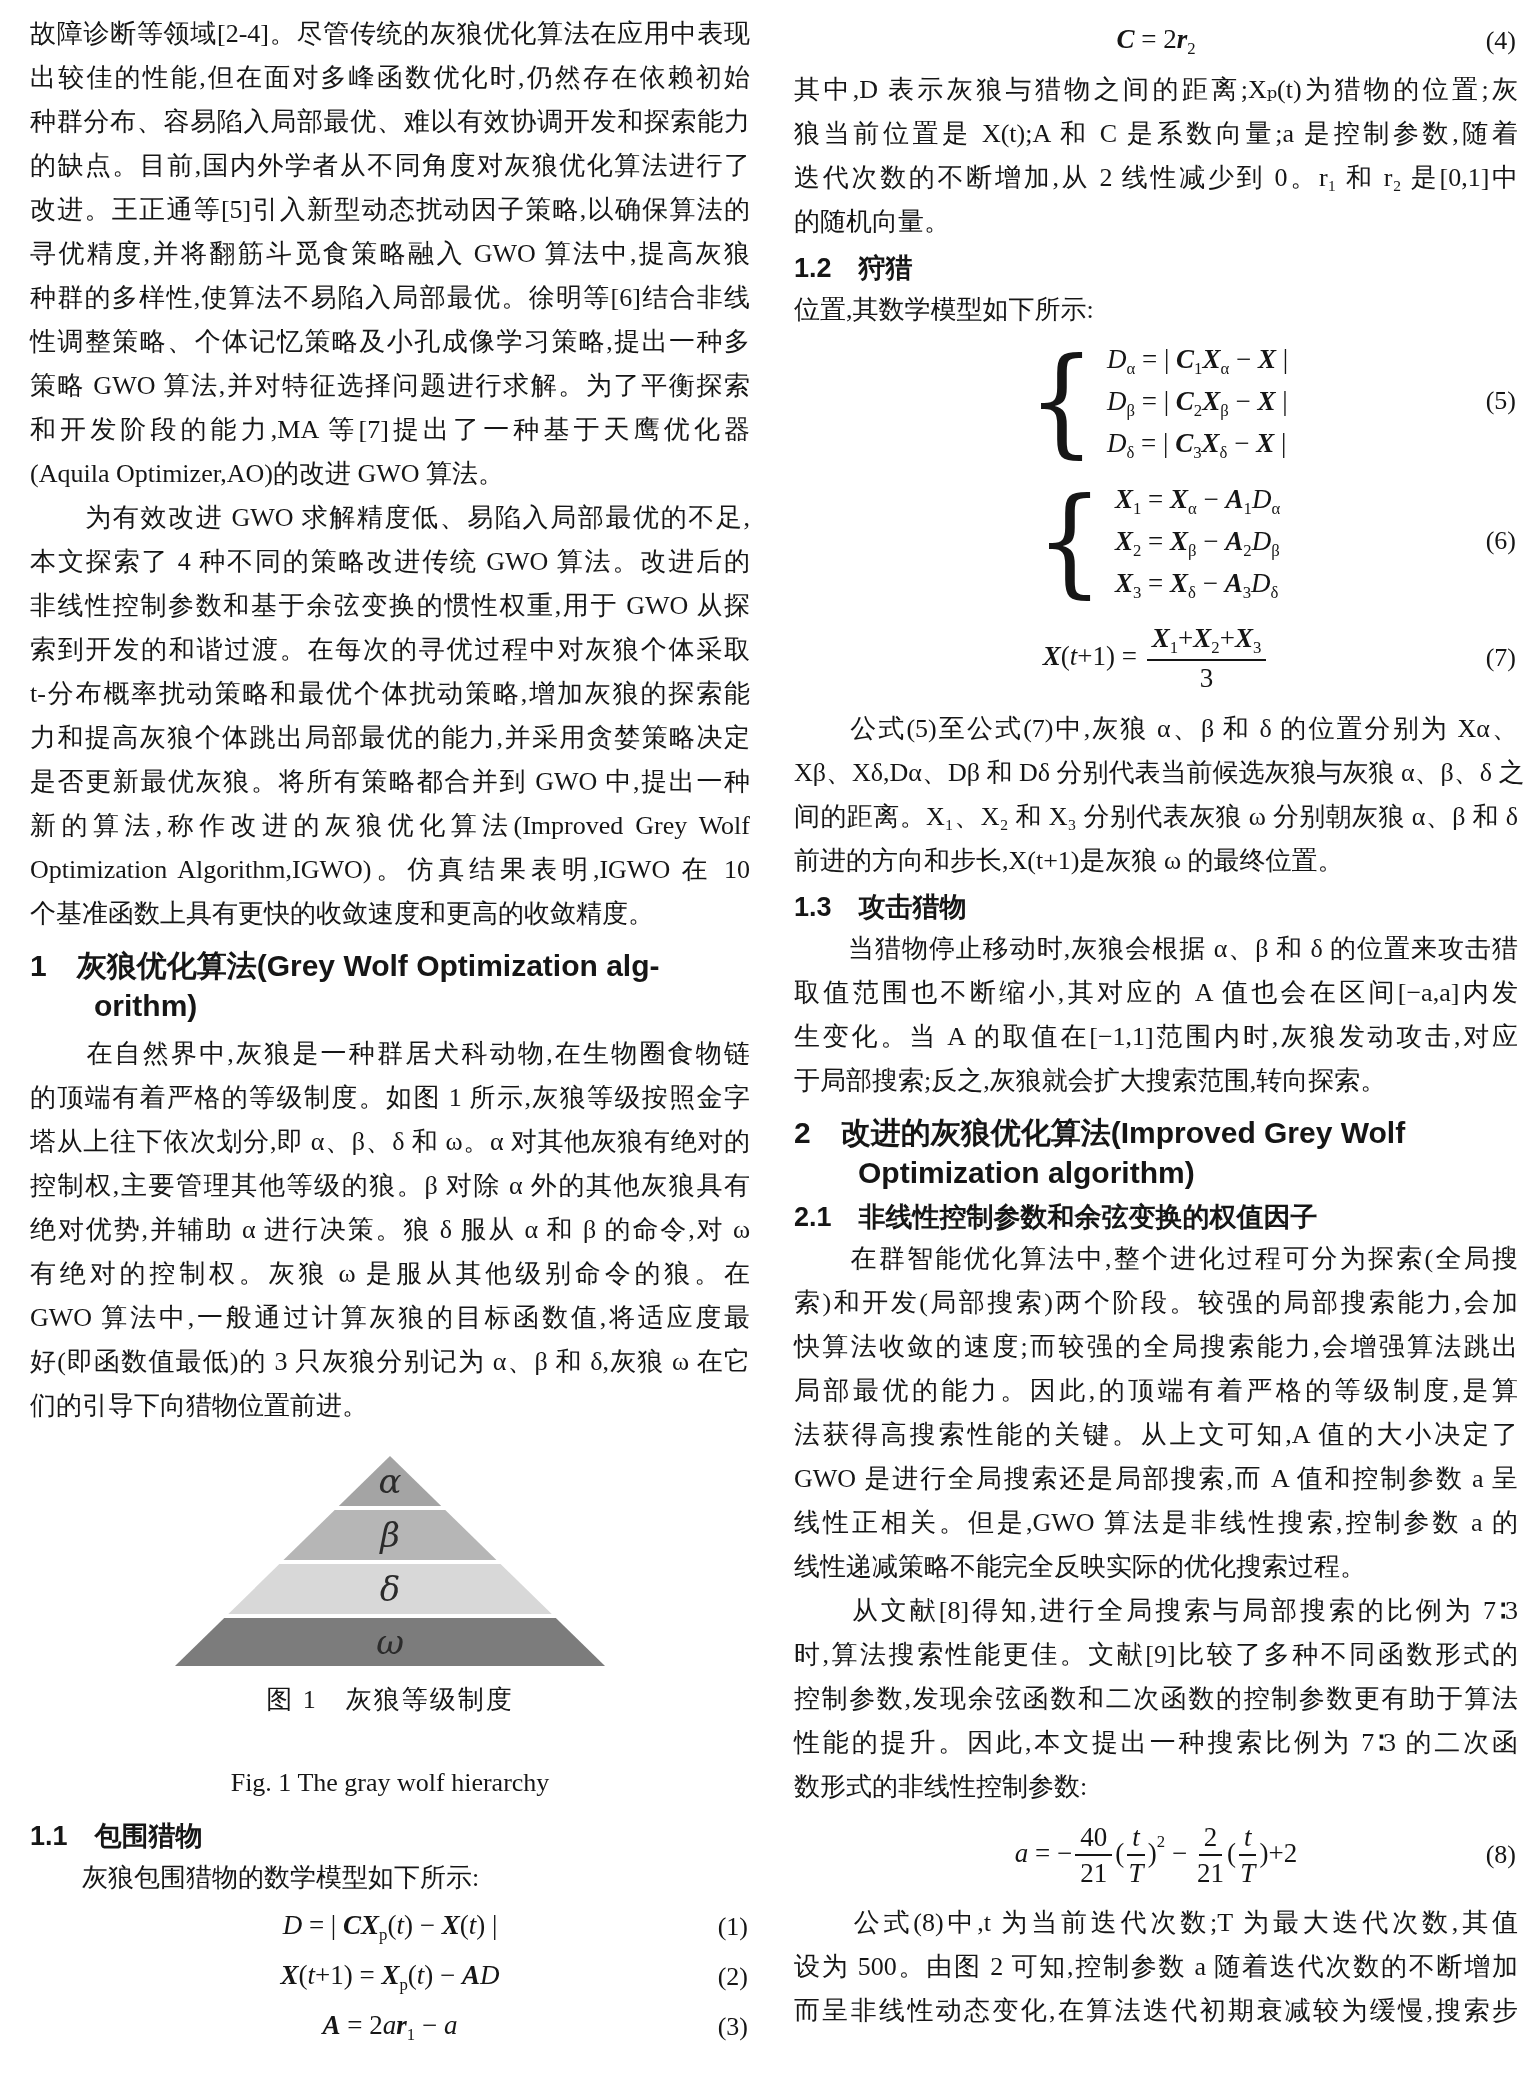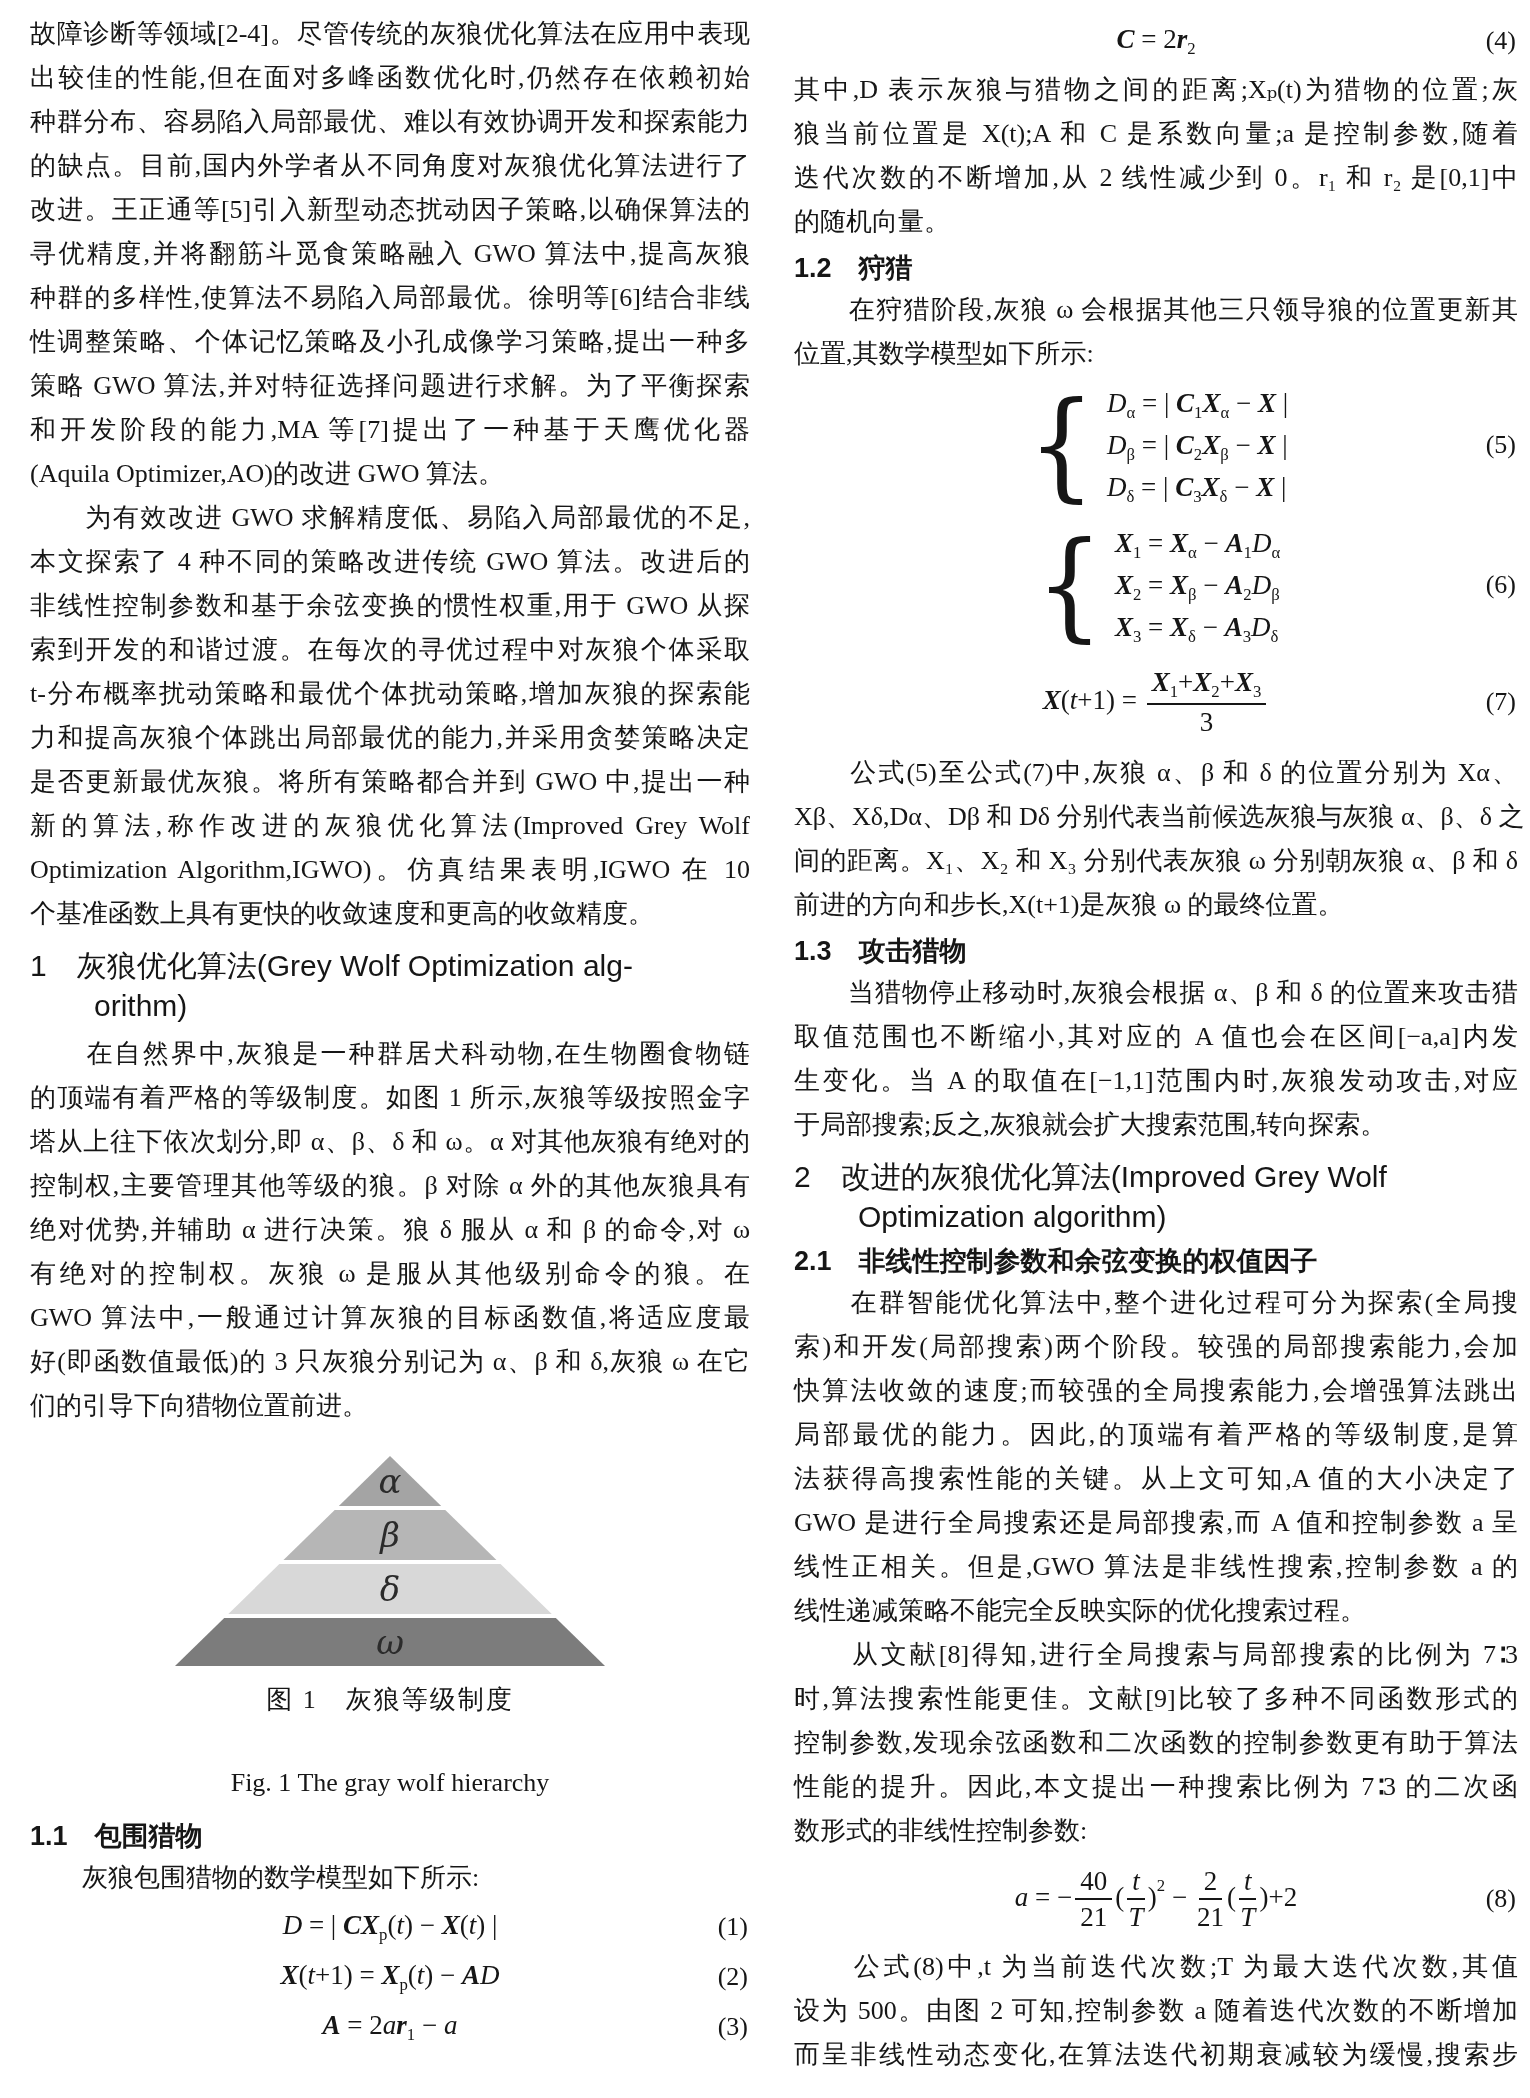--- a/index.html
+++ b/index.html
@@ -12,21 +12,21 @@
   .col.left{width:720px;}
   .col.right{width:724px;}
   .para{margin:0;}
   .tline{
     height:44px;line-height:44px;font-size:26px;
     text-align:justify;text-align-last:justify;white-space:nowrap;
     overflow:visible;
   }
   .tline.tlast{text-align-last:left;}
   
-  .sec{margin:10px 0 6px 0;font-family:"Liberation Sans","DejaVu Sans",sans-serif;font-weight:normal;}
+  .sec{margin:10px 0 6px 0;font-family:"Liberation Sans","DejaVu Sans",sans-serif;font-weight:bold;}
   .sec .sec-line{display:block;font-size:30px;line-height:40px;}
   .sec .sec-line.wrap{padding-left:64px;}
   .sub{margin:6px 0 2px 0;font-family:"Liberation Sans","DejaVu Sans",sans-serif;
        font-weight:bold;font-size:27px;line-height:36px;}
   
   figure{margin:28px 0 0 0;}
   .pyr{width:430px;margin:0 auto;display:flex;flex-direction:column;
        clip-path:polygon(50% 0,100% 100%,0 100%);}
   .band{display:flex;align-items:center;justify-content:center;
         font-style:italic;font-size:34px;color:#2b2b2b;font-family:"DejaVu Serif",serif;}
@@ -153,21 +153,20 @@
     <div class="para">
         <div class="tline">其中,D 表示灰狼与猎物之间的距离;Xₚ(t)为猎物的位置;灰</div>
         <div class="tline">狼当前位置是 X(t);A 和 C 是系数向量;a 是控制参数,随着</div>
         <div class="tline">迭代次数的不断增加,从 2 线性减少到 0。r₁ 和 r₂ 是[0,1]中</div>
         <div class="tline tlast">的随机向量。</div>
       </div>
 
     <h3 class="sub">1.2　狩猎</h3>
 
     <div class="para">
-        <div class="tline">　　在狩猎阶段,灰狼 ω 会根据其他三只领导狼的位置更新其</div>
         <div class="tline tlast">位置,其数学模型如下所示:</div>
       </div>
 
     <div class="eq sys">
       <span class="brace">{</span>
       <span class="sysrows">
         <span class="mrow"><span class="m-i">D</span><span class="m-sb">α</span><span class="m-r"> = | </span><span class="m-b">C</span><span class="m-sb">1</span><span class="m-b">X</span><span class="m-sb">α</span><span class="m-r"> − </span><span class="m-b">X</span><span class="m-r"> |</span></span>
         <span class="mrow"><span class="m-i">D</span><span class="m-sb">β</span><span class="m-r"> = | </span><span class="m-b">C</span><span class="m-sb">2</span><span class="m-b">X</span><span class="m-sb">β</span><span class="m-r"> − </span><span class="m-b">X</span><span class="m-r"> |</span></span>
         <span class="mrow"><span class="m-i">D</span><span class="m-sb">δ</span><span class="m-r"> = | </span><span class="m-b">C</span><span class="m-sb">3</span><span class="m-b">X</span><span class="m-sb">δ</span><span class="m-r"> − </span><span class="m-b">X</span><span class="m-r"> |</span></span>
       </span>

